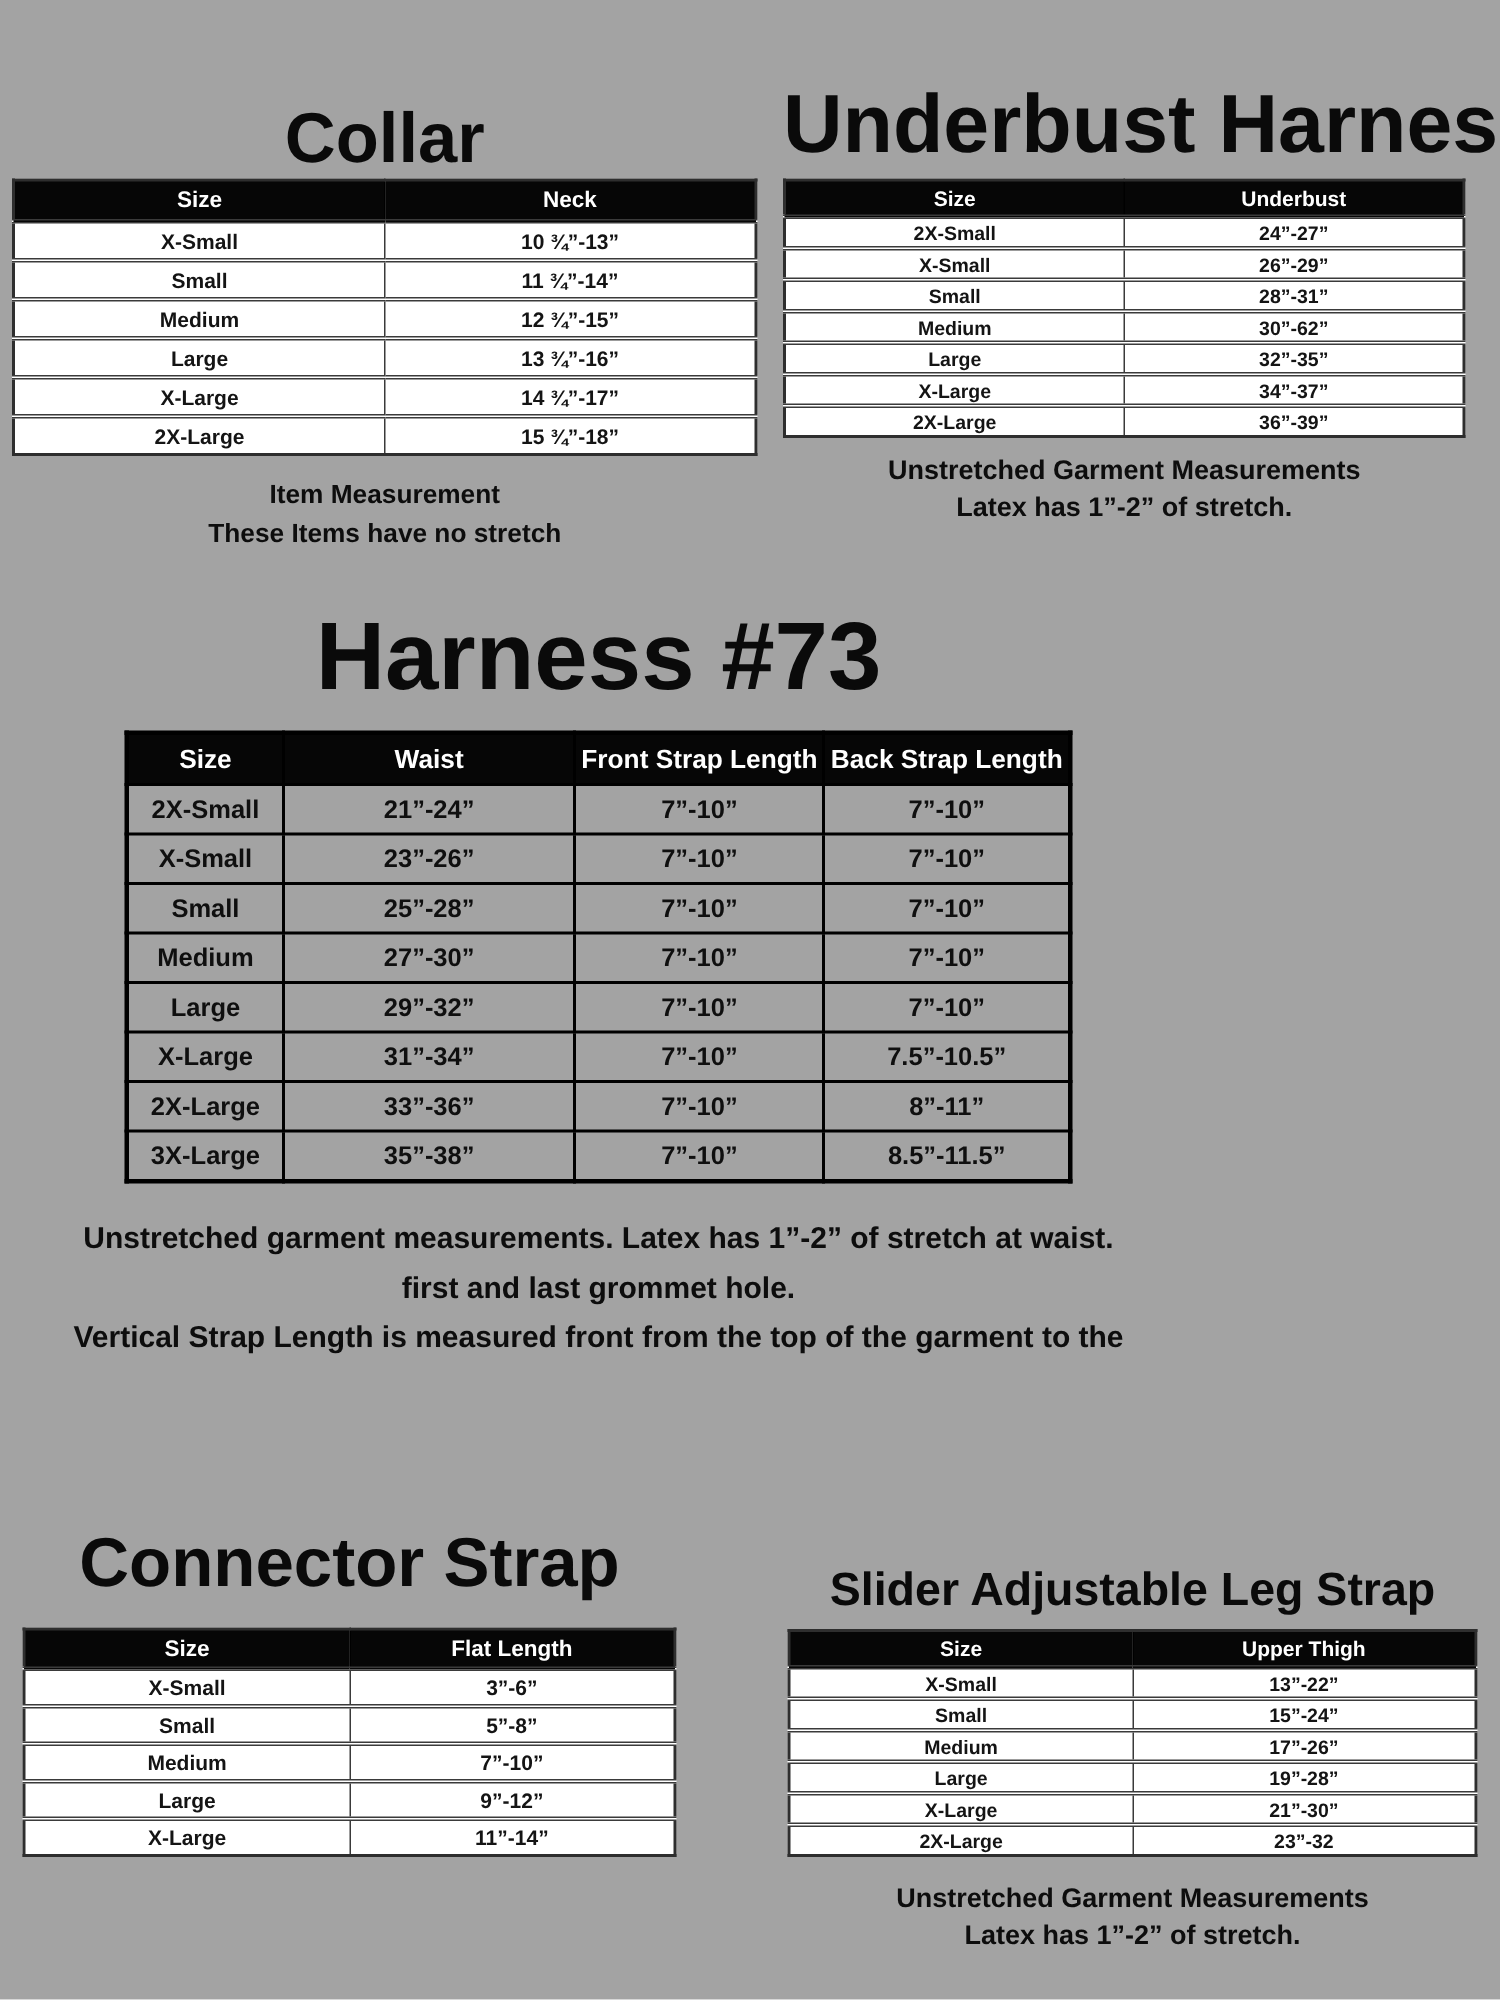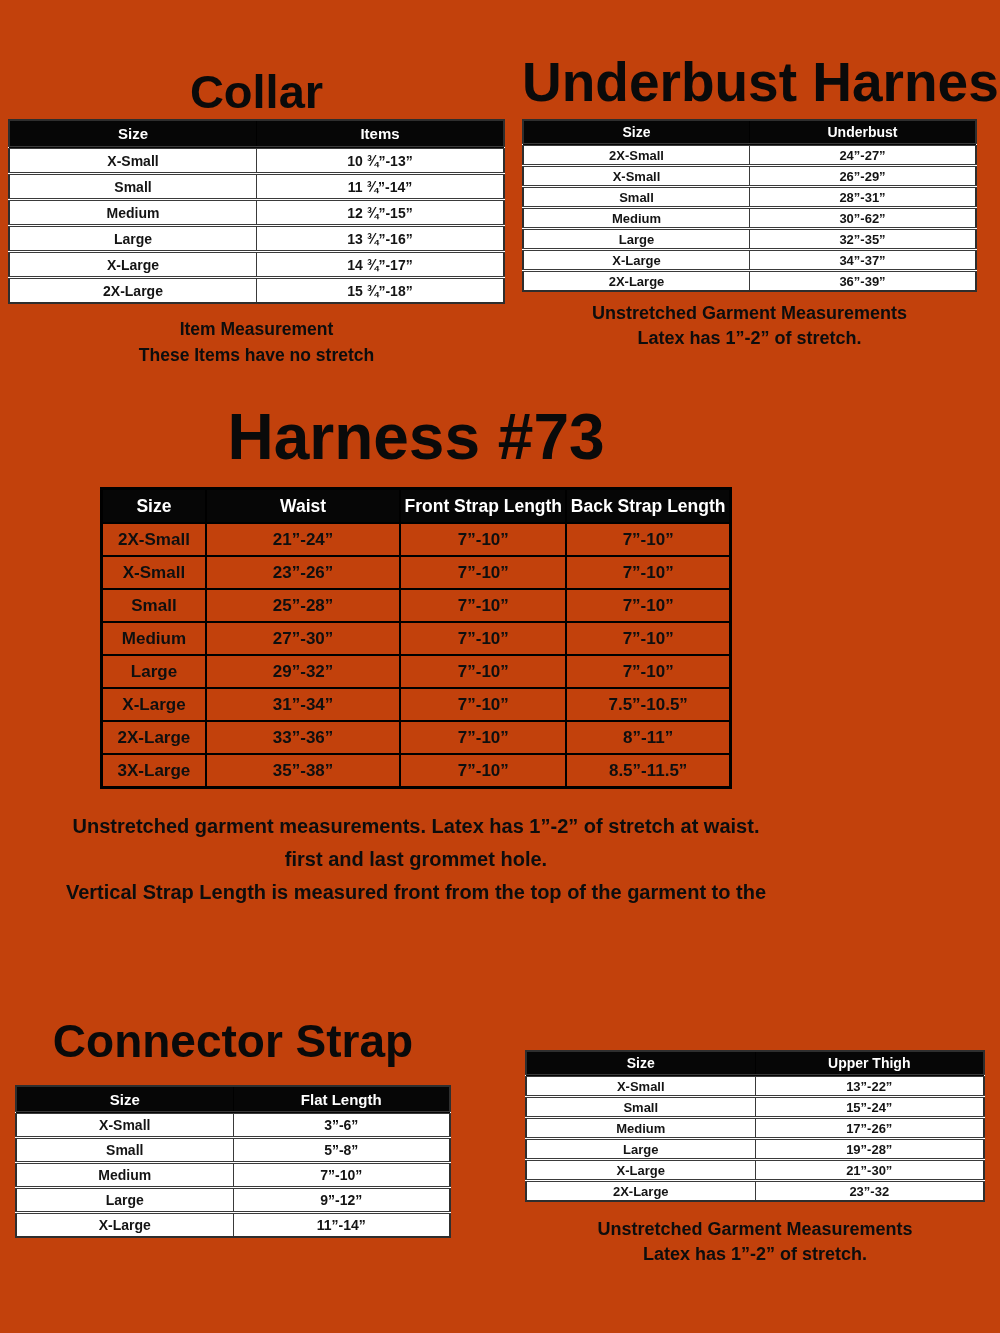--- a/index.html
+++ b/index.html
@@ -1,17 +1,17 @@
 <!DOCTYPE html>
 <html><head>
 <meta charset="utf-8">
 <style>
   html,body { margin:0; padding:0; background:#ffffff; }
   .page {
-    position:relative; width:1000px; height:1333px; background:#c2410c;
+    position:relative; width:1000px; height:1333px; background:#a3a3a3;
     font-family:"Liberation Sans", sans-serif; color:#111; overflow:hidden;
   }
   .block { position:absolute; }
   .title { font-weight:bold; text-align:center; white-space:nowrap; color:#0a0a0a; }
 
   table { border-collapse:collapse; width:100%; table-layout:fixed; }
 
   
   .sz { border:2px solid #2e2e2e; background:#fff; }
   .sz th {
@@ -47,21 +47,21 @@
 
   
   .underbust-block { left:522px; top:60px; width:455px; }
   .underbust-title { font-size:55px; line-height:45px; }
   .t-underbust { margin-top:14px; }
   .t-underbust th { height:22px; font-size:14px; }
   .t-underbust td { height:18px; font-size:13px; }
   .underbust-caption { font-size:18px; line-height:25px; margin-top:9px; }
 
   
-  .harness-block { left:0; top:402px; width:798px;padding-left:17px; }
+  .harness-block { left:0; top:402px; width:798px; }
   .harness-title { font-size:64px; line-height:70px; }
   .t-harness { width:632px; margin:15px auto 0 auto; }
   .t-harness th { height:32px; font-size:17.5px; }
   .t-harness td { height:31px; font-size:17px; }
   .t-harness .c1 { width:16.6%; } .t-harness .c2 { width:30.9%; }
   .t-harness .c3 { width:26.4%; } .t-harness .c4 { width:26.1%; }
   .harness-caption { font-size:20px; line-height:33px; margin-top:21px; }
 
   
   .connector-block { left:15px; top:1016px; width:436px; }
@@ -88,21 +88,21 @@
   <section class="block collar-block">
     <div class="title collar-title">Collar</div>
     <table class="sz t-collar half">
       <colgroup>
           <col class="c1">
           <col class="c2">
         </colgroup>
       <thead>
         <tr>
           <th>Size</th>
-          <th>Items</th>
+          <th>Neck</th>
         </tr>
       </thead>
       <tbody>
           <tr>
             <td>X-Small</td>
             <td>10 ¾”-13”</td>
           </tr>
           <tr>
             <td>Small</td>
             <td>11 ¾”-14”</td>
@@ -288,20 +288,21 @@
           </tr>
           <tr>
             <td>X-Large</td>
             <td>11”-14”</td>
           </tr>
         </tbody>
     </table>
   </section>
 
   <section class="block legstrap-block">
+    <div class="title legstrap-title">Slider Adjustable Leg Strap</div>
     <table class="sz t-legstrap half">
       <colgroup>
           <col class="c1">
           <col class="c2">
         </colgroup>
       <thead>
         <tr>
           <th>Size</th>
           <th>Upper Thigh</th>
         </tr>

